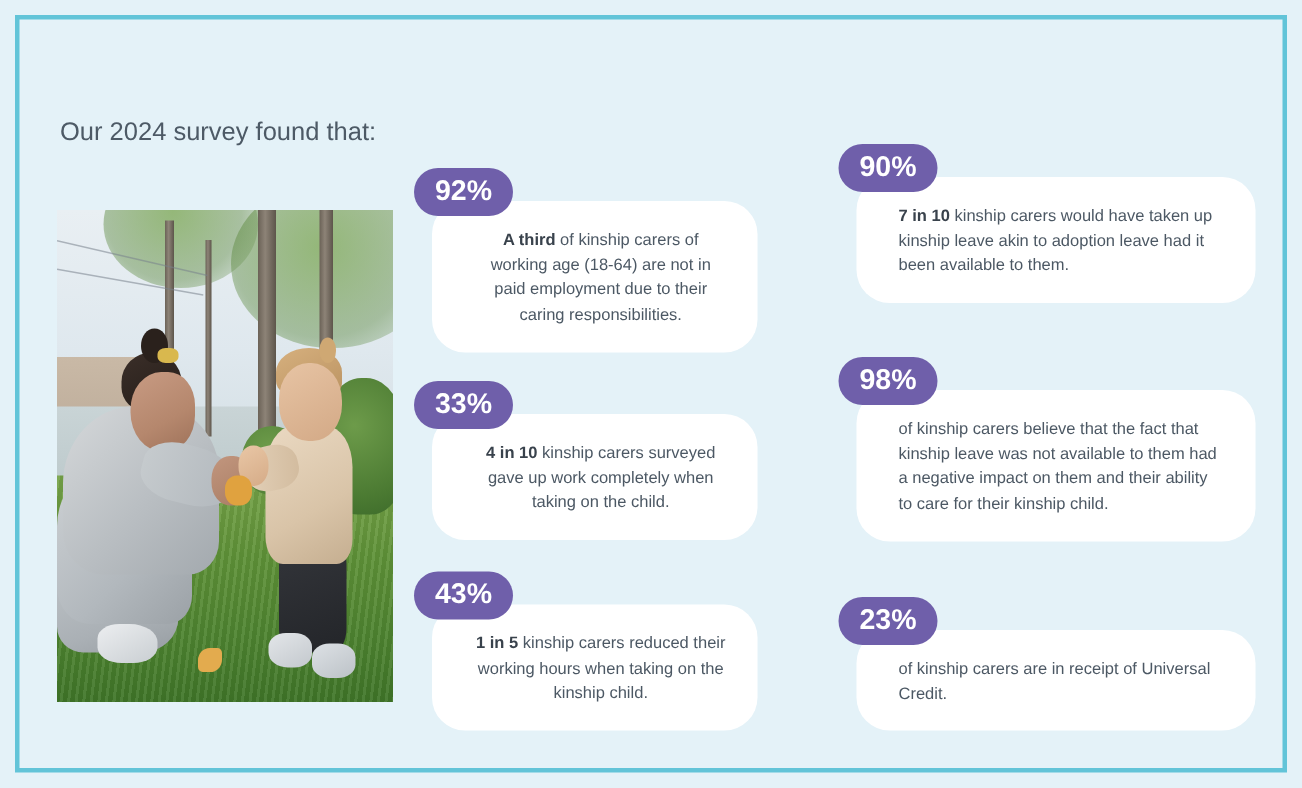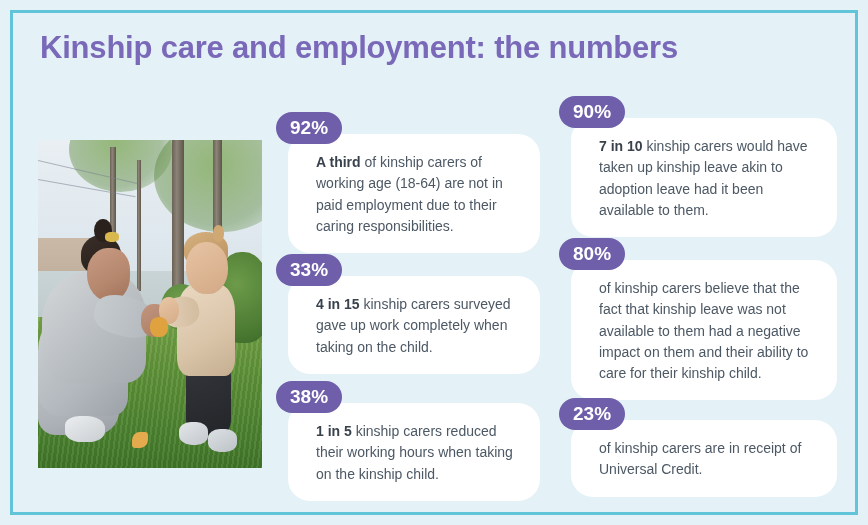--- a/index.html
+++ b/index.html
@@ -246,37 +246,37 @@
     z-index: 2;
   }
   .card {
     position: absolute;
     left: 12px;
     top: 22px;
     box-sizing: border-box;
     background: #ffffff;
     border-radius: 22px;
     padding: 18px 20px 16px 28px;
-    font-size: 14px;
+    font-size: 11px;
     line-height: 1.52;
     color: #4c5864;
     z-index: 1;
   }
   .card b { font-weight: bold; color: #39424c; }
 
-  .col-left .card { width: 252px; }
+  .col-left .card { width: 217px; text-align: center; }
   .col-right .card { width: 266px; }
 </style>
 </head>
 <body>
 
 <div id="poster">
   <div id="frame"></div>
 
-  <div id="title">Kinship care and employment: the numbers</div>
+  <div id="subtitle">Our 2024 survey found that:</div>
 
   <div id="photo">
     <div class="ph-sky"></div>
     <div class="ph-building"></div>
     <div class="ph-wall"></div>
 
     <div class="ph-canopy" style="left:52%; top:-6%; width:60%; height:34%;"></div>
     <div class="ph-canopy" style="left:14%; top:-10%; width:46%; height:26%;"></div>
 
     <div class="ph-tree" style="left:60%; top:0%; width:5%; height:48%;"></div>
@@ -318,40 +318,40 @@
   <div class="stat col-left" style="left:276px; top:112px;">
     <div class="badge">92%</div>
     <div class="card">
       <b>A third</b><span> of kinship carers of working age (18-64) are not in paid employment due to their caring responsibilities.</span>
     </div>
   </div>
 
   <div class="stat col-left" style="left:276px; top:254px;">
     <div class="badge">33%</div>
     <div class="card">
-      <b>4 in 15</b><span> kinship carers surveyed gave up work completely when taking on the child.</span>
+      <b>4 in 10</b><span> kinship carers surveyed gave up work completely when taking on the child.</span>
     </div>
   </div>
 
   <div class="stat col-left" style="left:276px; top:381px;">
-    <div class="badge">38%</div>
+    <div class="badge">43%</div>
     <div class="card">
       <b>1 in 5</b><span> kinship carers reduced their working hours when taking on the kinship child.</span>
     </div>
   </div>
 
   <div class="stat col-right" style="left:559px; top:96px;">
     <div class="badge">90%</div>
     <div class="card">
       <b>7 in 10</b><span> kinship carers would have taken up kinship leave akin to adoption leave had it been available to them.</span>
     </div>
   </div>
 
   <div class="stat col-right" style="left:559px; top:238px;">
-    <div class="badge">80%</div>
+    <div class="badge">98%</div>
     <div class="card">
       <b></b><span>of kinship carers believe that the fact that kinship leave was not available to them had a negative impact on them and their ability to care for their kinship child.</span>
     </div>
   </div>
 
   <div class="stat col-right" style="left:559px; top:398px;">
     <div class="badge">23%</div>
     <div class="card">
       <b></b><span>of kinship carers are in receipt of Universal Credit.</span>
     </div>

